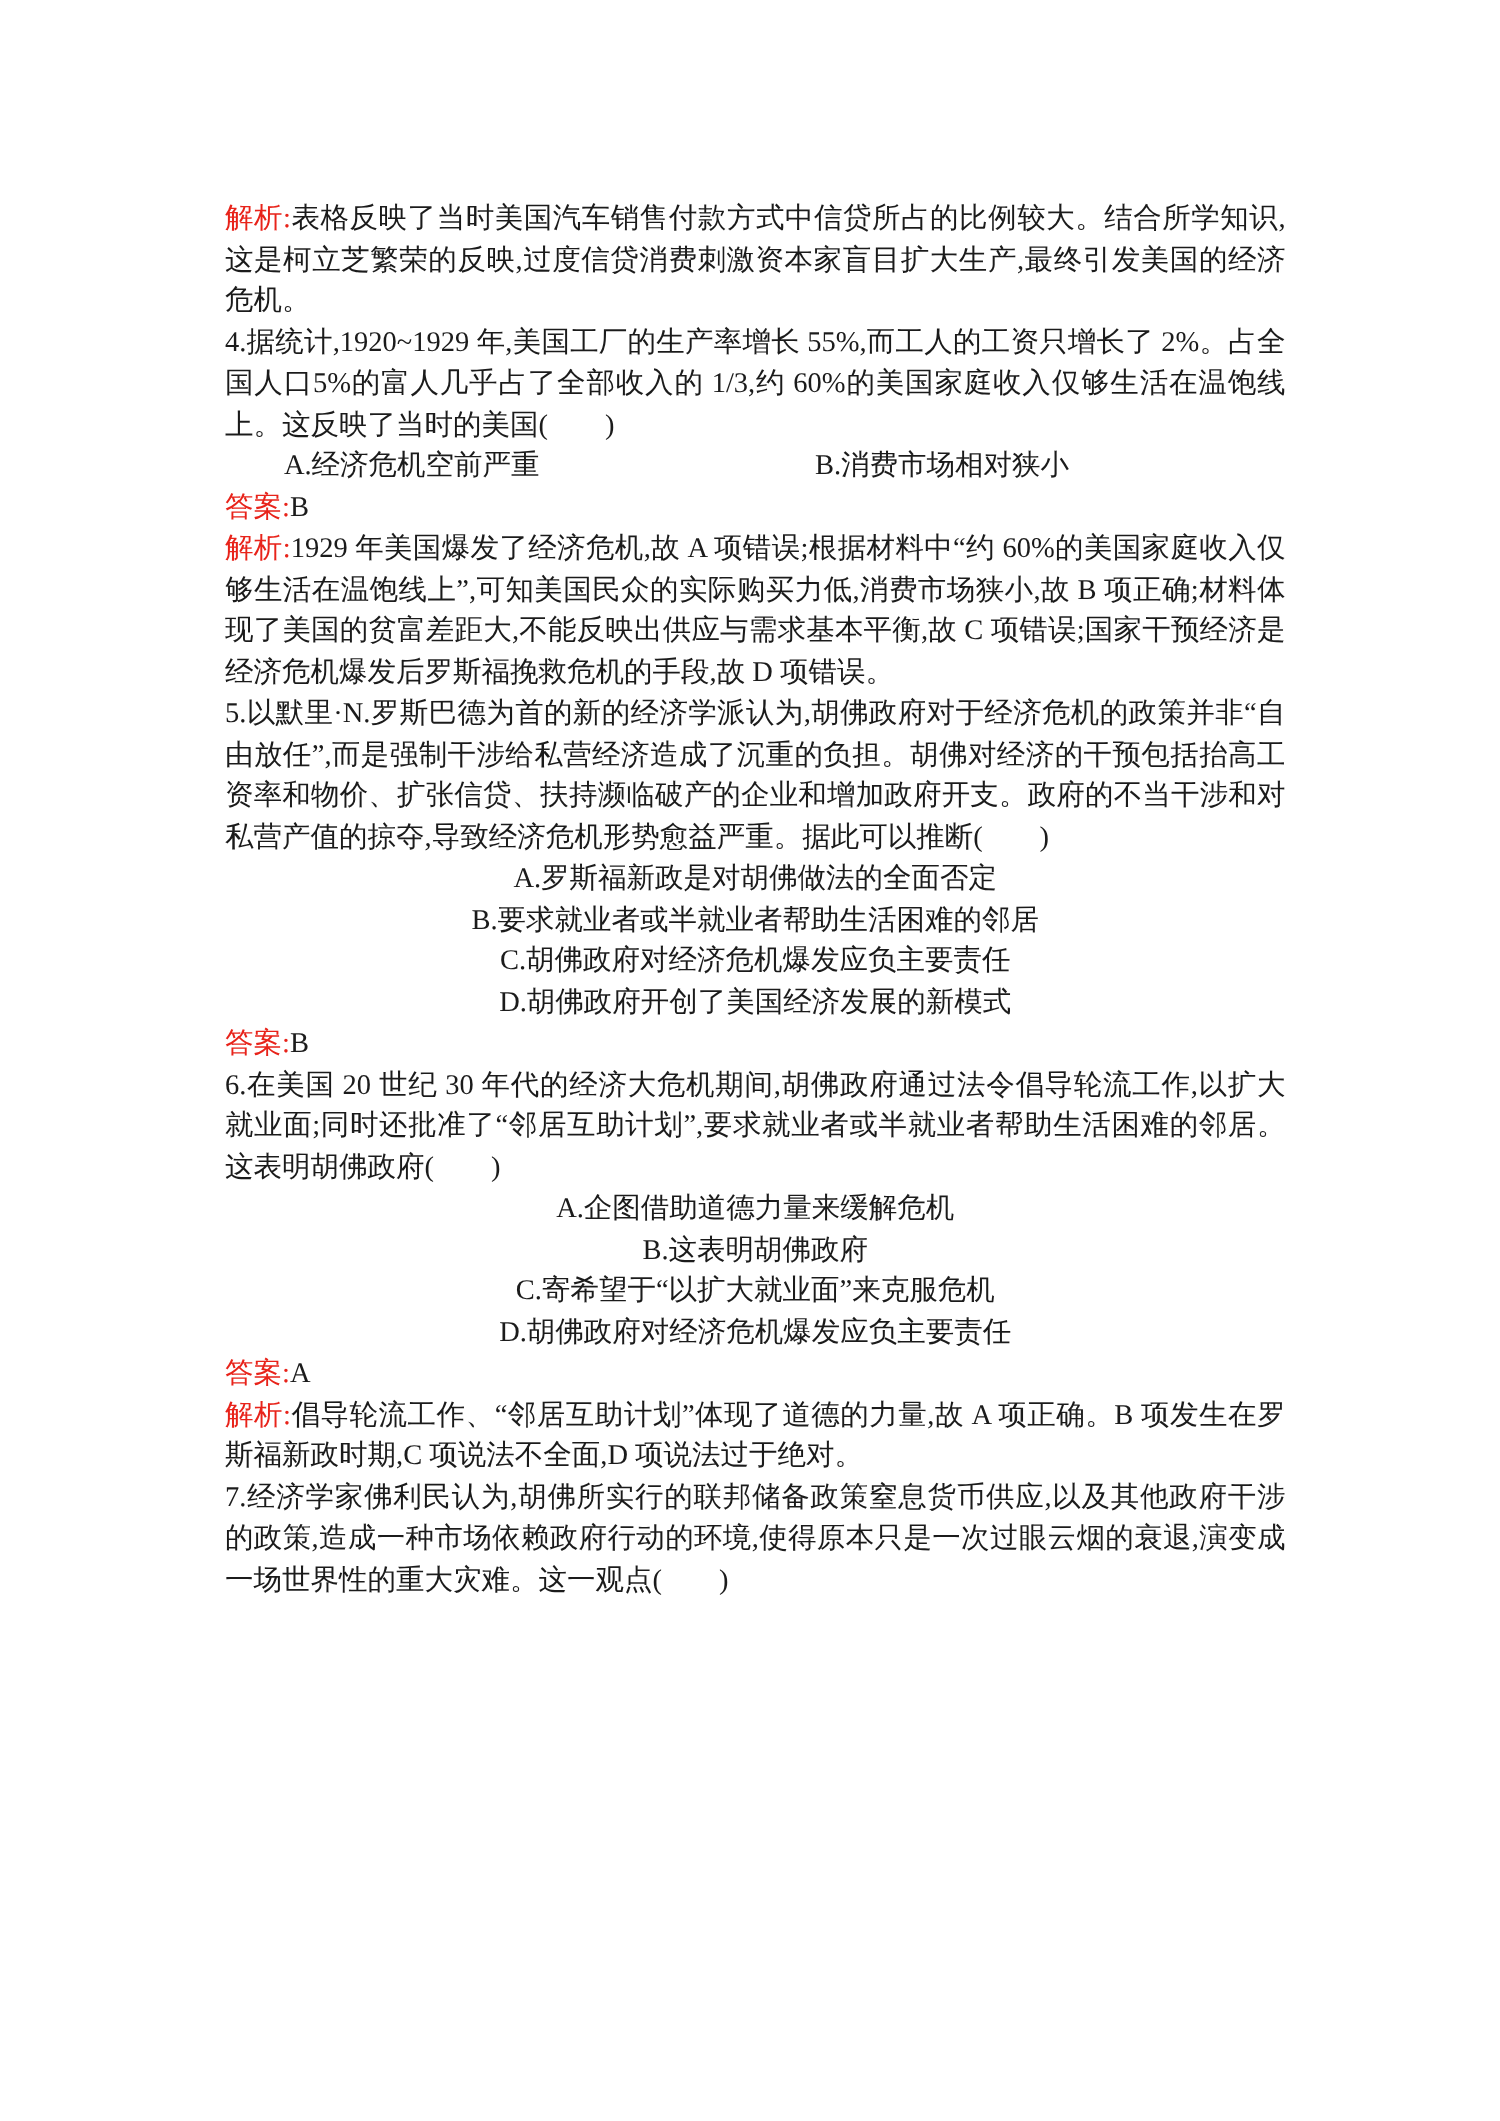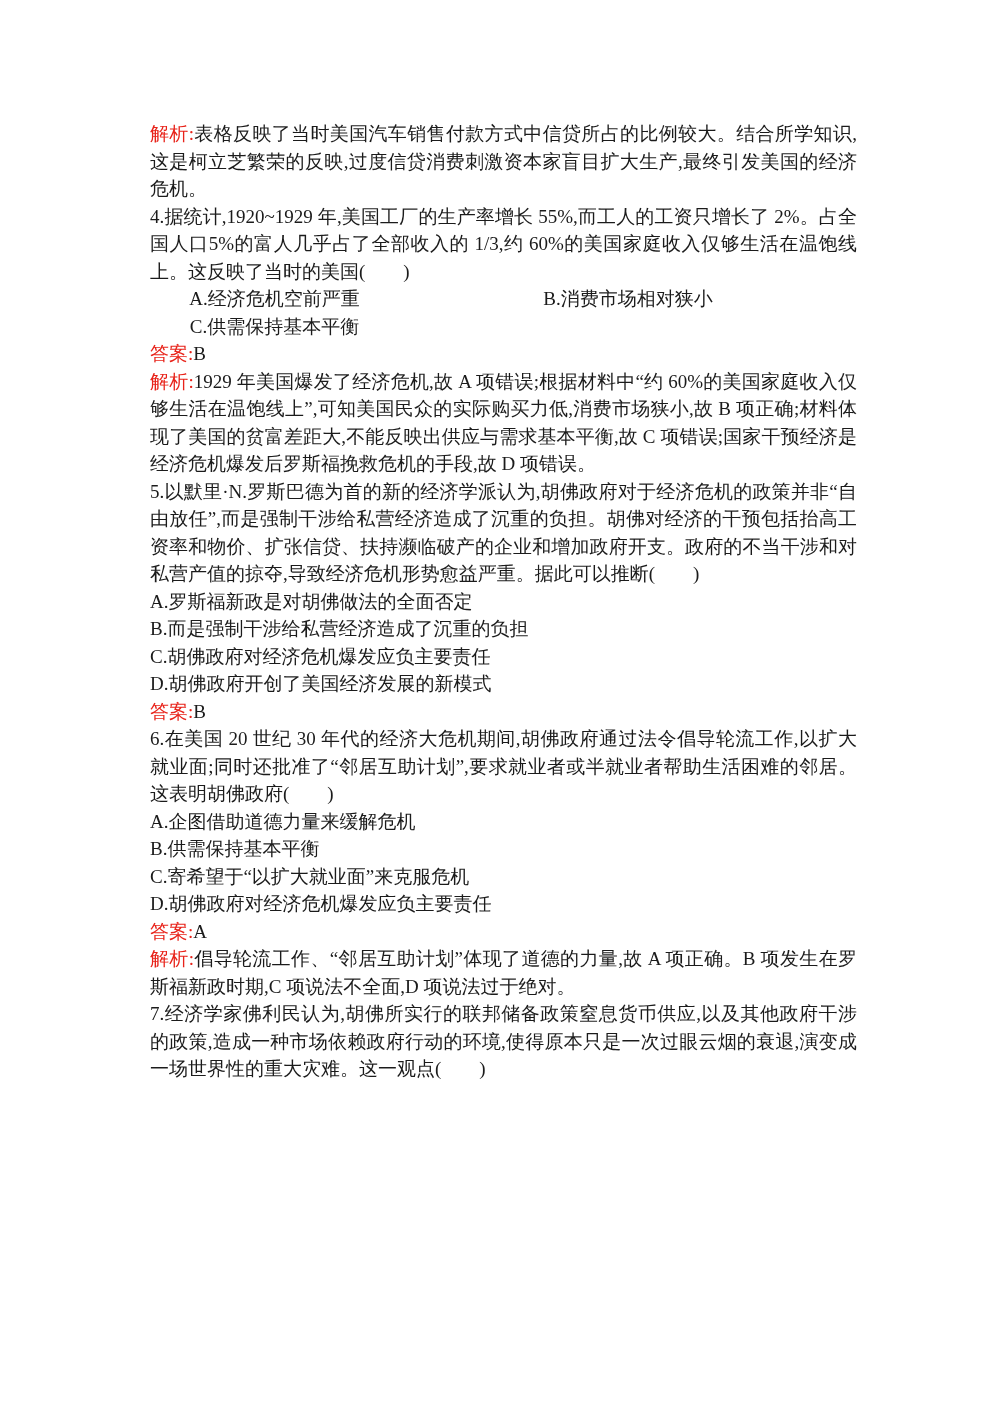--- a/index.html
+++ b/index.html
@@ -8,73 +8,72 @@
     width: 1000px;
     height: 1414px;
     background: #ffffff;
     font-family: "Liberation Serif", "DejaVu Serif", serif;
     color: #1b1b1b;
     overflow: hidden;
   }
   .content {
     position: absolute;
     left: 150px;
-    top: 120px;
+    top: 132px;
     width: 707px;
     font-size: 19px;
     line-height: 27.5px;
     text-align: justify;
   }
   p.para { margin: 0; }
   .red-label { color: #e8231a; }
   .options-grid {
     display: grid;
     grid-template-columns: 249px 1fr;
     text-align: center;
   }
-  .options-list { text-align: left; }
+  .options-list { text-align: center; }
   .options-list > div { }
 </style>
 </head>
 <body>
 
 <div class="page">
   <div class="content">
 
     <p class="para"><span class="red-label">解析:</span><span>表格反映了当时美国汽车销售付款方式中信贷所占的比例较大。结合所学知识,这是柯立芝繁荣的反映,过度信贷消费刺激资本家盲目扩大生产,最终引发美国的经济危机。</span></p>
 
     <p class="para">4.据统计,1920~1929 年,美国工厂的生产率增长 55%,而工人的工资只增长了 2%。占全国人口5%的富人几乎占了全部收入的 1/3,约 60%的美国家庭收入仅够生活在温饱线上。这反映了当时的美国(　　)</p>
 
     <div class="options-grid">
       <span>A.经济危机空前严重</span>
       <span>B.消费市场相对狭小</span>
-      <span>C.供需保持基本平衡</span>
     </div>
 
     <p class="para"><span class="red-label">答案:</span><span>B</span></p>
 
     <p class="para"><span class="red-label">解析:</span><span>1929 年美国爆发了经济危机,故 A 项错误;根据材料中“约 60%的美国家庭收入仅够生活在温饱线上”,可知美国民众的实际购买力低,消费市场狭小,故 B 项正确;材料体现了美国的贫富差距大,不能反映出供应与需求基本平衡,故 C 项错误;国家干预经济是经济危机爆发后罗斯福挽救危机的手段,故 D 项错误。</span></p>
 
     <p class="para">5.以默里·N.罗斯巴德为首的新的经济学派认为,胡佛政府对于经济危机的政策并非“自由放任”,而是强制干涉给私营经济造成了沉重的负担。胡佛对经济的干预包括抬高工资率和物价、扩张信贷、扶持濒临破产的企业和增加政府开支。政府的不当干涉和对私营产值的掠夺,导致经济危机形势愈益严重。据此可以推断(　　)</p>
 
     <div class="options-list">
       <div>A.罗斯福新政是对胡佛做法的全面否定</div>
-      <div>B.而是强制干涉给私营经济造成了沉重的负担</div>
+      <div>B.要求就业者或半就业者帮助生活困难的邻居</div>
       <div>C.胡佛政府对经济危机爆发应负主要责任</div>
       <div>D.胡佛政府开创了美国经济发展的新模式</div>
     </div>
 
     <p class="para"><span class="red-label">答案:</span><span>B</span></p>
 
 
     <p class="para">6.在美国 20 世纪 30 年代的经济大危机期间,胡佛政府通过法令倡导轮流工作,以扩大就业面;同时还批准了“邻居互助计划”,要求就业者或半就业者帮助生活困难的邻居。这表明胡佛政府(　　)</p>
 
     <div class="options-list">
       <div>A.企图借助道德力量来缓解危机</div>
-      <div>B.供需保持基本平衡</div>
+      <div>B.这表明胡佛政府</div>
       <div>C.寄希望于“以扩大就业面”来克服危机</div>
       <div>D.胡佛政府对经济危机爆发应负主要责任</div>
     </div>
 
     <p class="para"><span class="red-label">答案:</span><span>A</span></p>
 
     <p class="para"><span class="red-label">解析:</span><span>倡导轮流工作、“邻居互助计划”体现了道德的力量,故 A 项正确。B 项发生在罗斯福新政时期,C 项说法不全面,D 项说法过于绝对。</span></p>
 
     <p class="para">7.经济学家佛利民认为,胡佛所实行的联邦储备政策窒息货币供应,以及其他政府干涉的政策,造成一种市场依赖政府行动的环境,使得原本只是一次过眼云烟的衰退,演变成一场世界性的重大灾难。这一观点(　　)</p>
 

